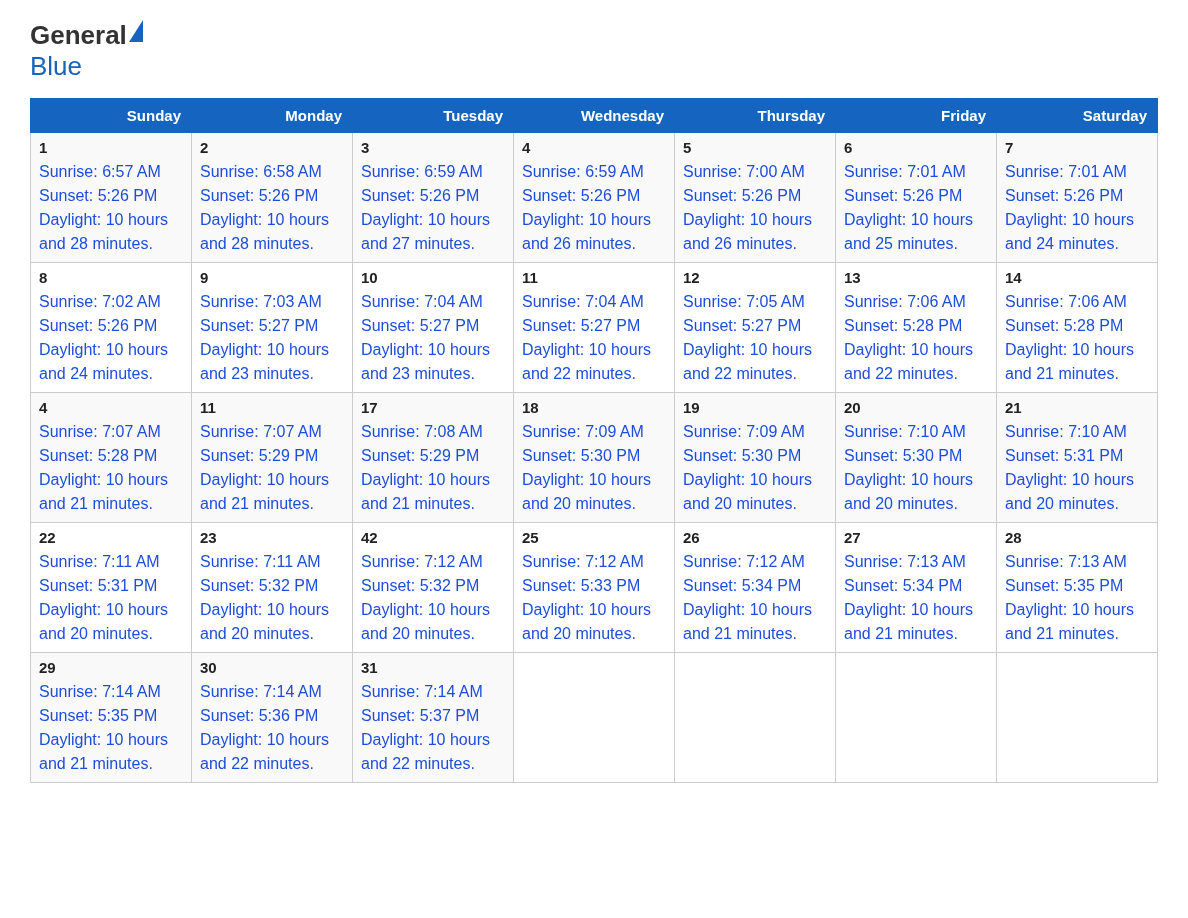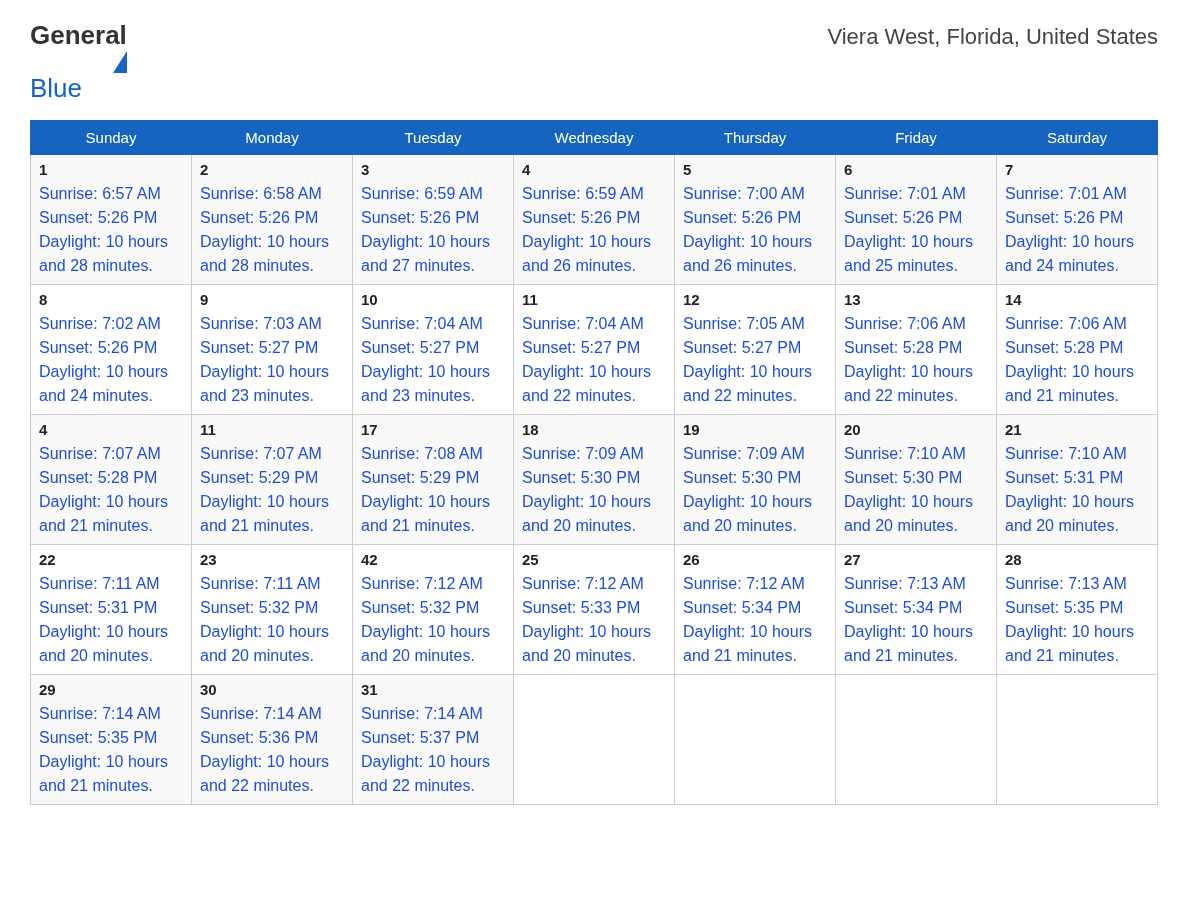--- a/index.html
+++ b/index.html
@@ -35,22 +35,21 @@
       margin-left: 2px;
       vertical-align: middle;
     }
     .logo-wrapper {
       display: flex;
       flex-direction: column;
       align-items: flex-start;
     }
     .logo-row {
       display: flex;
-      align-items: flex-end;
-      flex-direction: column;
+      align-items: flex-start;
     }
     .title-area {
       text-align: right;
     }
     .calendar-title {
       font-size: 48px;
       font-weight: bold;
       color: #222;
       line-height: 1.1;
     }
@@ -61,23 +60,23 @@
     }
     table {
       width: 100%;
       border-collapse: collapse;
       table-layout: fixed;
     }
     thead tr th {
       background-color: #1565c0;
       color: #fff;
       font-size: 15px;
-      font-weight: normal;
+      font-weight: bold;
       padding: 8px 10px;
-      text-align: center;
+      text-align: right;
       border: 1px solid #1565c0;
     }
     tbody tr td {
       border: 1px solid #ccc;
       vertical-align: top;
       padding: 6px 8px;
       min-height: 90px;
       height: 110px;
     }
     .day-number {
@@ -115,21 +114,20 @@
   <div class="logo-wrapper">
     <div class="logo-row">
       <span class="logo-text-general">General</span>
       <span class="logo-icon"></span>
     </div>
     <div>
       <span class="logo-text-blue">Blue</span>
     </div>
   </div>
   <div class="title-area">
-    <div class="calendar-subtitle">Viera West, Florida, United States</div>
   </div>
 </div>
 
 <table>
   <thead>
     <tr>
     <th>Sunday</th>
         <th>Monday</th>
         <th>Tuesday</th>
         <th>Wednesday</th>

